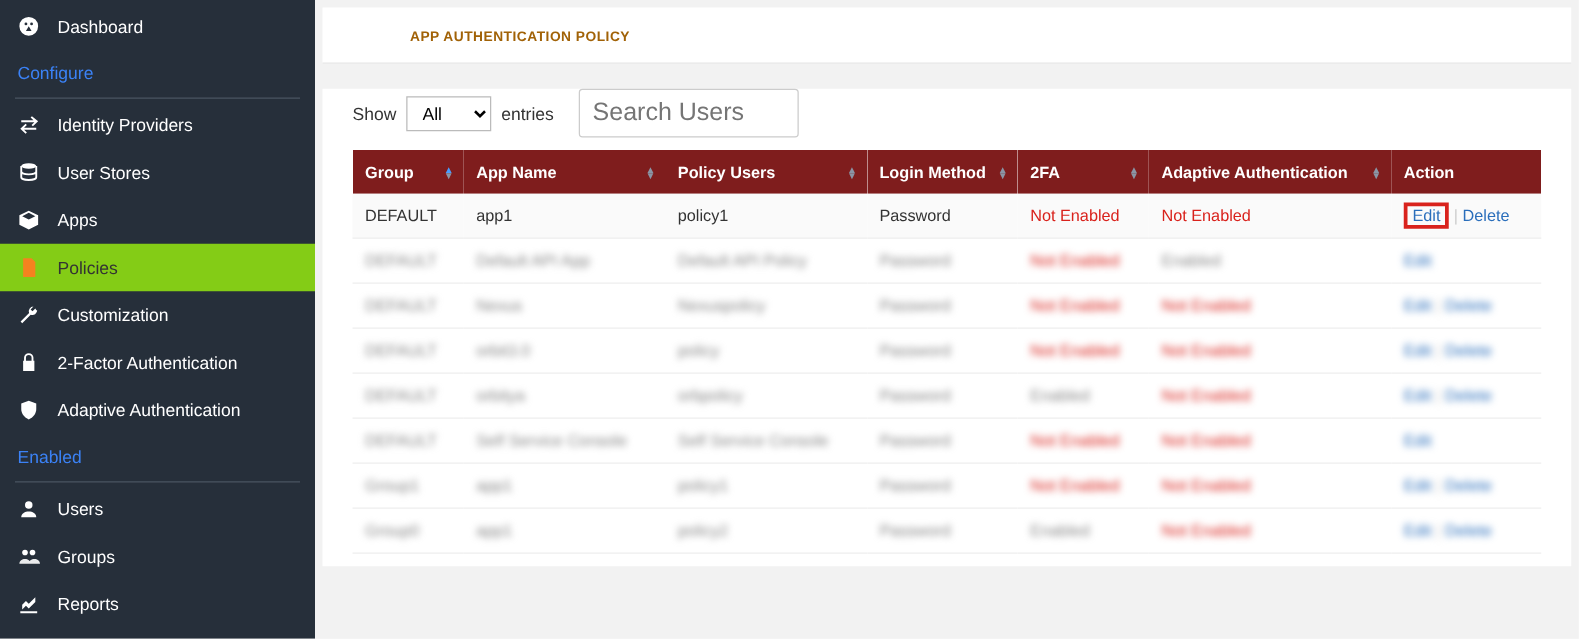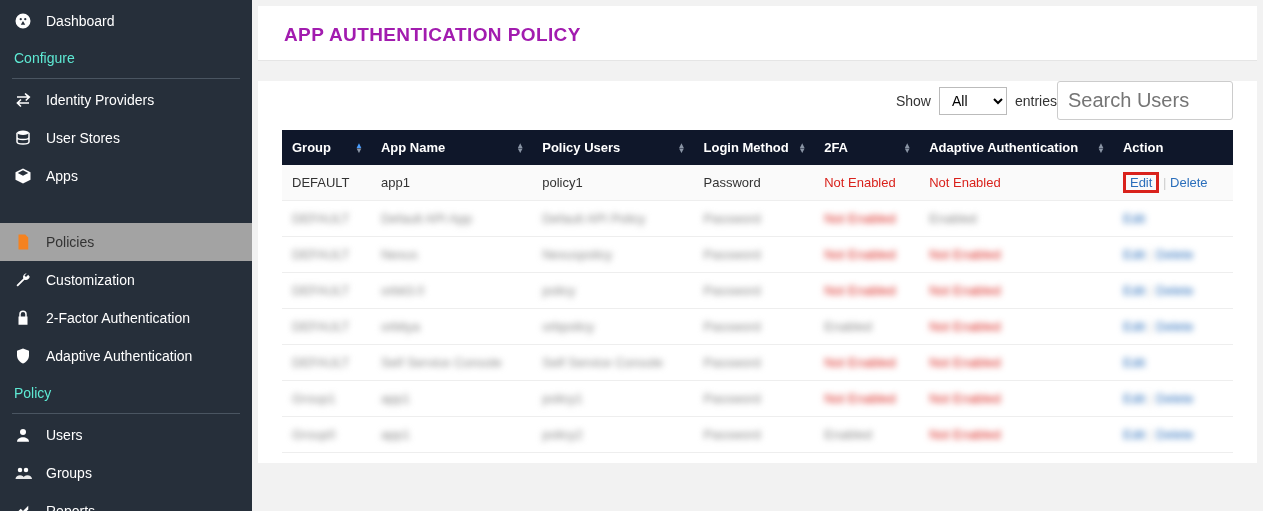--- a/index.html
+++ b/index.html
@@ -1,35 +1,35 @@
 <!DOCTYPE html>
 <html><head>
 <meta charset="utf-8">
 <style>
 * { margin: 0; padding: 0; box-sizing: border-box; font-family: Arial, Helvetica, sans-serif; }
 body { display: flex; width: 1263px; height: 511px; overflow: hidden; background: #f2f2f2; }
 .sidebar { width: 252px; background: #262f3a; color: #fff; flex-shrink: 0; padding-top: 2px; }
 .sb-item { display: flex; align-items: center; gap: 14px; padding: 10px 14px; font-size: 14px; color: #fff; cursor: pointer; }
-.sb-item.active { background: #a3a3a3; color: #333; margin-top: 28px; }
+.sb-item.active { background: #84cc16; color: #333; }
 .sb-item .icon { width: 18px; height: 18px; display: flex; align-items: center; justify-content: center; flex-shrink: 0; }
-.sb-section { padding: 10px 14px; font-size: 14px; color: #5eead4; }
+.sb-section { padding: 10px 14px; font-size: 14px; color: #3b82f6; }
 .sb-sep { border-bottom: 1px solid #4a5561; margin: 2px 12px; }
 .main { flex: 1; background: #f2f2f2; padding: 0; position: relative; }
 .page-title-bar { padding: 18px 26px 14px; background: #fff; border-bottom: 1px solid #e5e5e5; margin: 6px 6px 0 6px; }
-.page-title { font-size: 19px; font-weight: bold; color: #a21caf; letter-spacing: 0.4px; }
+.page-title { font-size: 11px; font-weight: bold; color: #a16207; letter-spacing: 0.4px; margin-left: 44px; }
 .content-card { background: #fff; margin: 16px 6px 0 6px; padding: 0 24px 10px; }
 .tabs { display: flex; gap: 0; border-bottom: 1px solid #ddd; }
 .tab { padding: 12px 18px; font-size: 14px; font-weight: bold; color: #2a6ebb; cursor: pointer; border: 1px solid transparent; border-bottom: none; background: #fff; }
 .tab.active { color: #f5821f; border-color: #ddd; border-radius: 4px 4px 0 0; position: relative; margin-bottom: -1px; background: #fff; }
-.table-controls { display: flex; align-items: center; justify-content: flex-end; margin: 20px 0 10px; font-size: 14px; color: #333; }
+.table-controls { display: flex; align-items: center; justify-content: flex-start; margin: 20px 0 10px; font-size: 14px; color: #333; gap: 20px; }
 .show-entries { display: flex; align-items: center; gap: 8px; }
 .show-entries select { padding: 4px 22px 4px 8px; border: 1px solid #bbb; font-size: 14px; background: #fff; }
 .search-box input { padding: 7px 10px; border: 1px solid #ccc; font-size: 20px; width: 176px; border-radius: 3px; }
 table { width: 100%; border-collapse: collapse; font-size: 13px; }
-thead tr { background: #0f172a; color: #fff; }
+thead tr { background: #7f1d1d; color: #fff; }
 th { text-align: left; padding: 10px 10px; font-weight: bold; position: relative; }
 th .sort { position: absolute; right: 8px; top: 50%; transform: translateY(-50%); display: flex; flex-direction: column; line-height: 5px; font-size: 8px; color: #8a95a5; }
 th .sort .up.active { color: #4a9eff; }
 td { padding: 10px 10px; border-bottom: 1px solid #eee; color: #333; }
 tbody tr:first-child td { background: #fafafa; }
 .not-enabled { color: #d9221c; }
 .action-link { color: #2a6ebb; cursor: pointer; font-size: 13px; }
 .edit-box { border: 3px solid #d9221c; padding: 0 4px; }
 .blurred td { filter: blur(3px); pointer-events: none; user-select: none; color: #888; }
 .blurred .not-enabled { color: #d9221c; }
@@ -104,21 +104,21 @@
   </div>
   <div class="sb-item">
     <span class="icon">
       <svg viewBox="0 0 24 24" width="18" height="18" fill="#fff">
           <path d="M12 2l8 3v6c0 5-3.4 9.3-8 11-4.6-1.7-8-6-8-11V5l8-3z"></path>
         </svg>
     </span>
     <span>Adaptive Authentication</span>
   </div>
 
-  <div class="sb-section">Policy</div>
+  <div class="sb-section">Enabled</div>
   <div class="sb-sep"></div>
 
   <div class="sb-item">
     <span class="icon">
       <svg viewBox="0 0 24 24" width="18" height="18" fill="#fff">
           <circle cx="12" cy="8" r="4"></circle>
           <path d="M4 21c0-4 4-6 8-6s8 2 8 6H4z"></path>
         </svg>
     </span>
     <span>Users</span>

